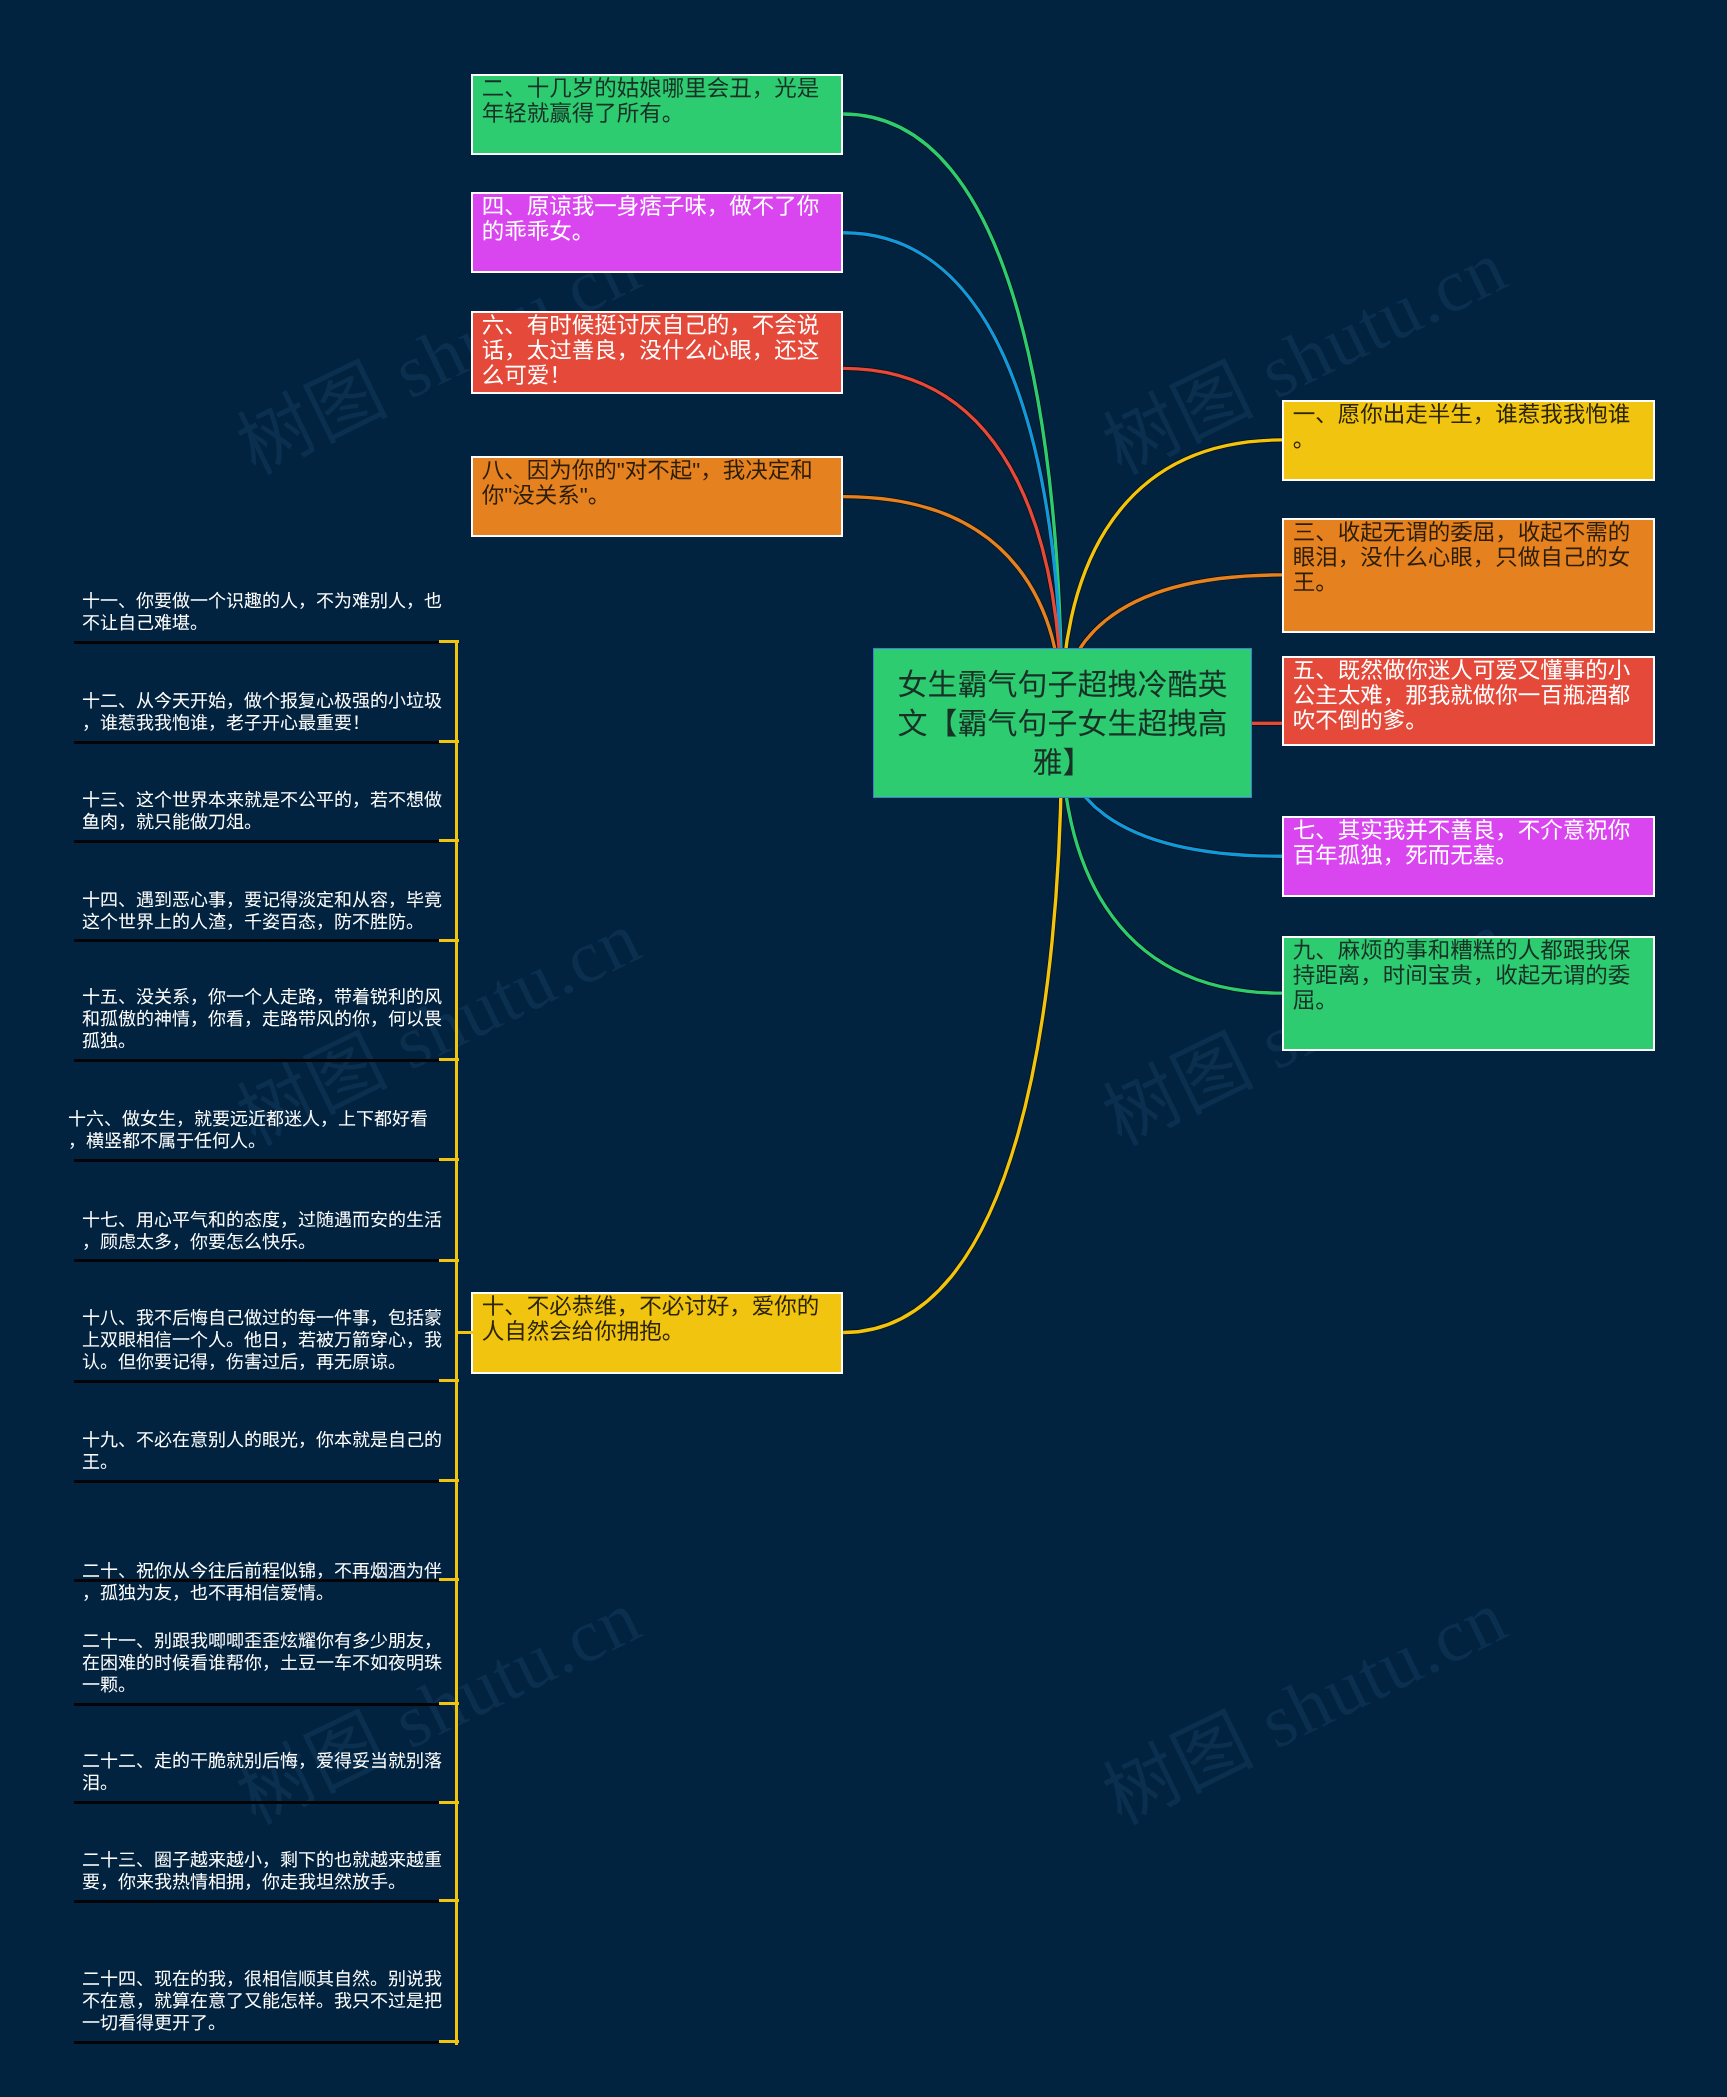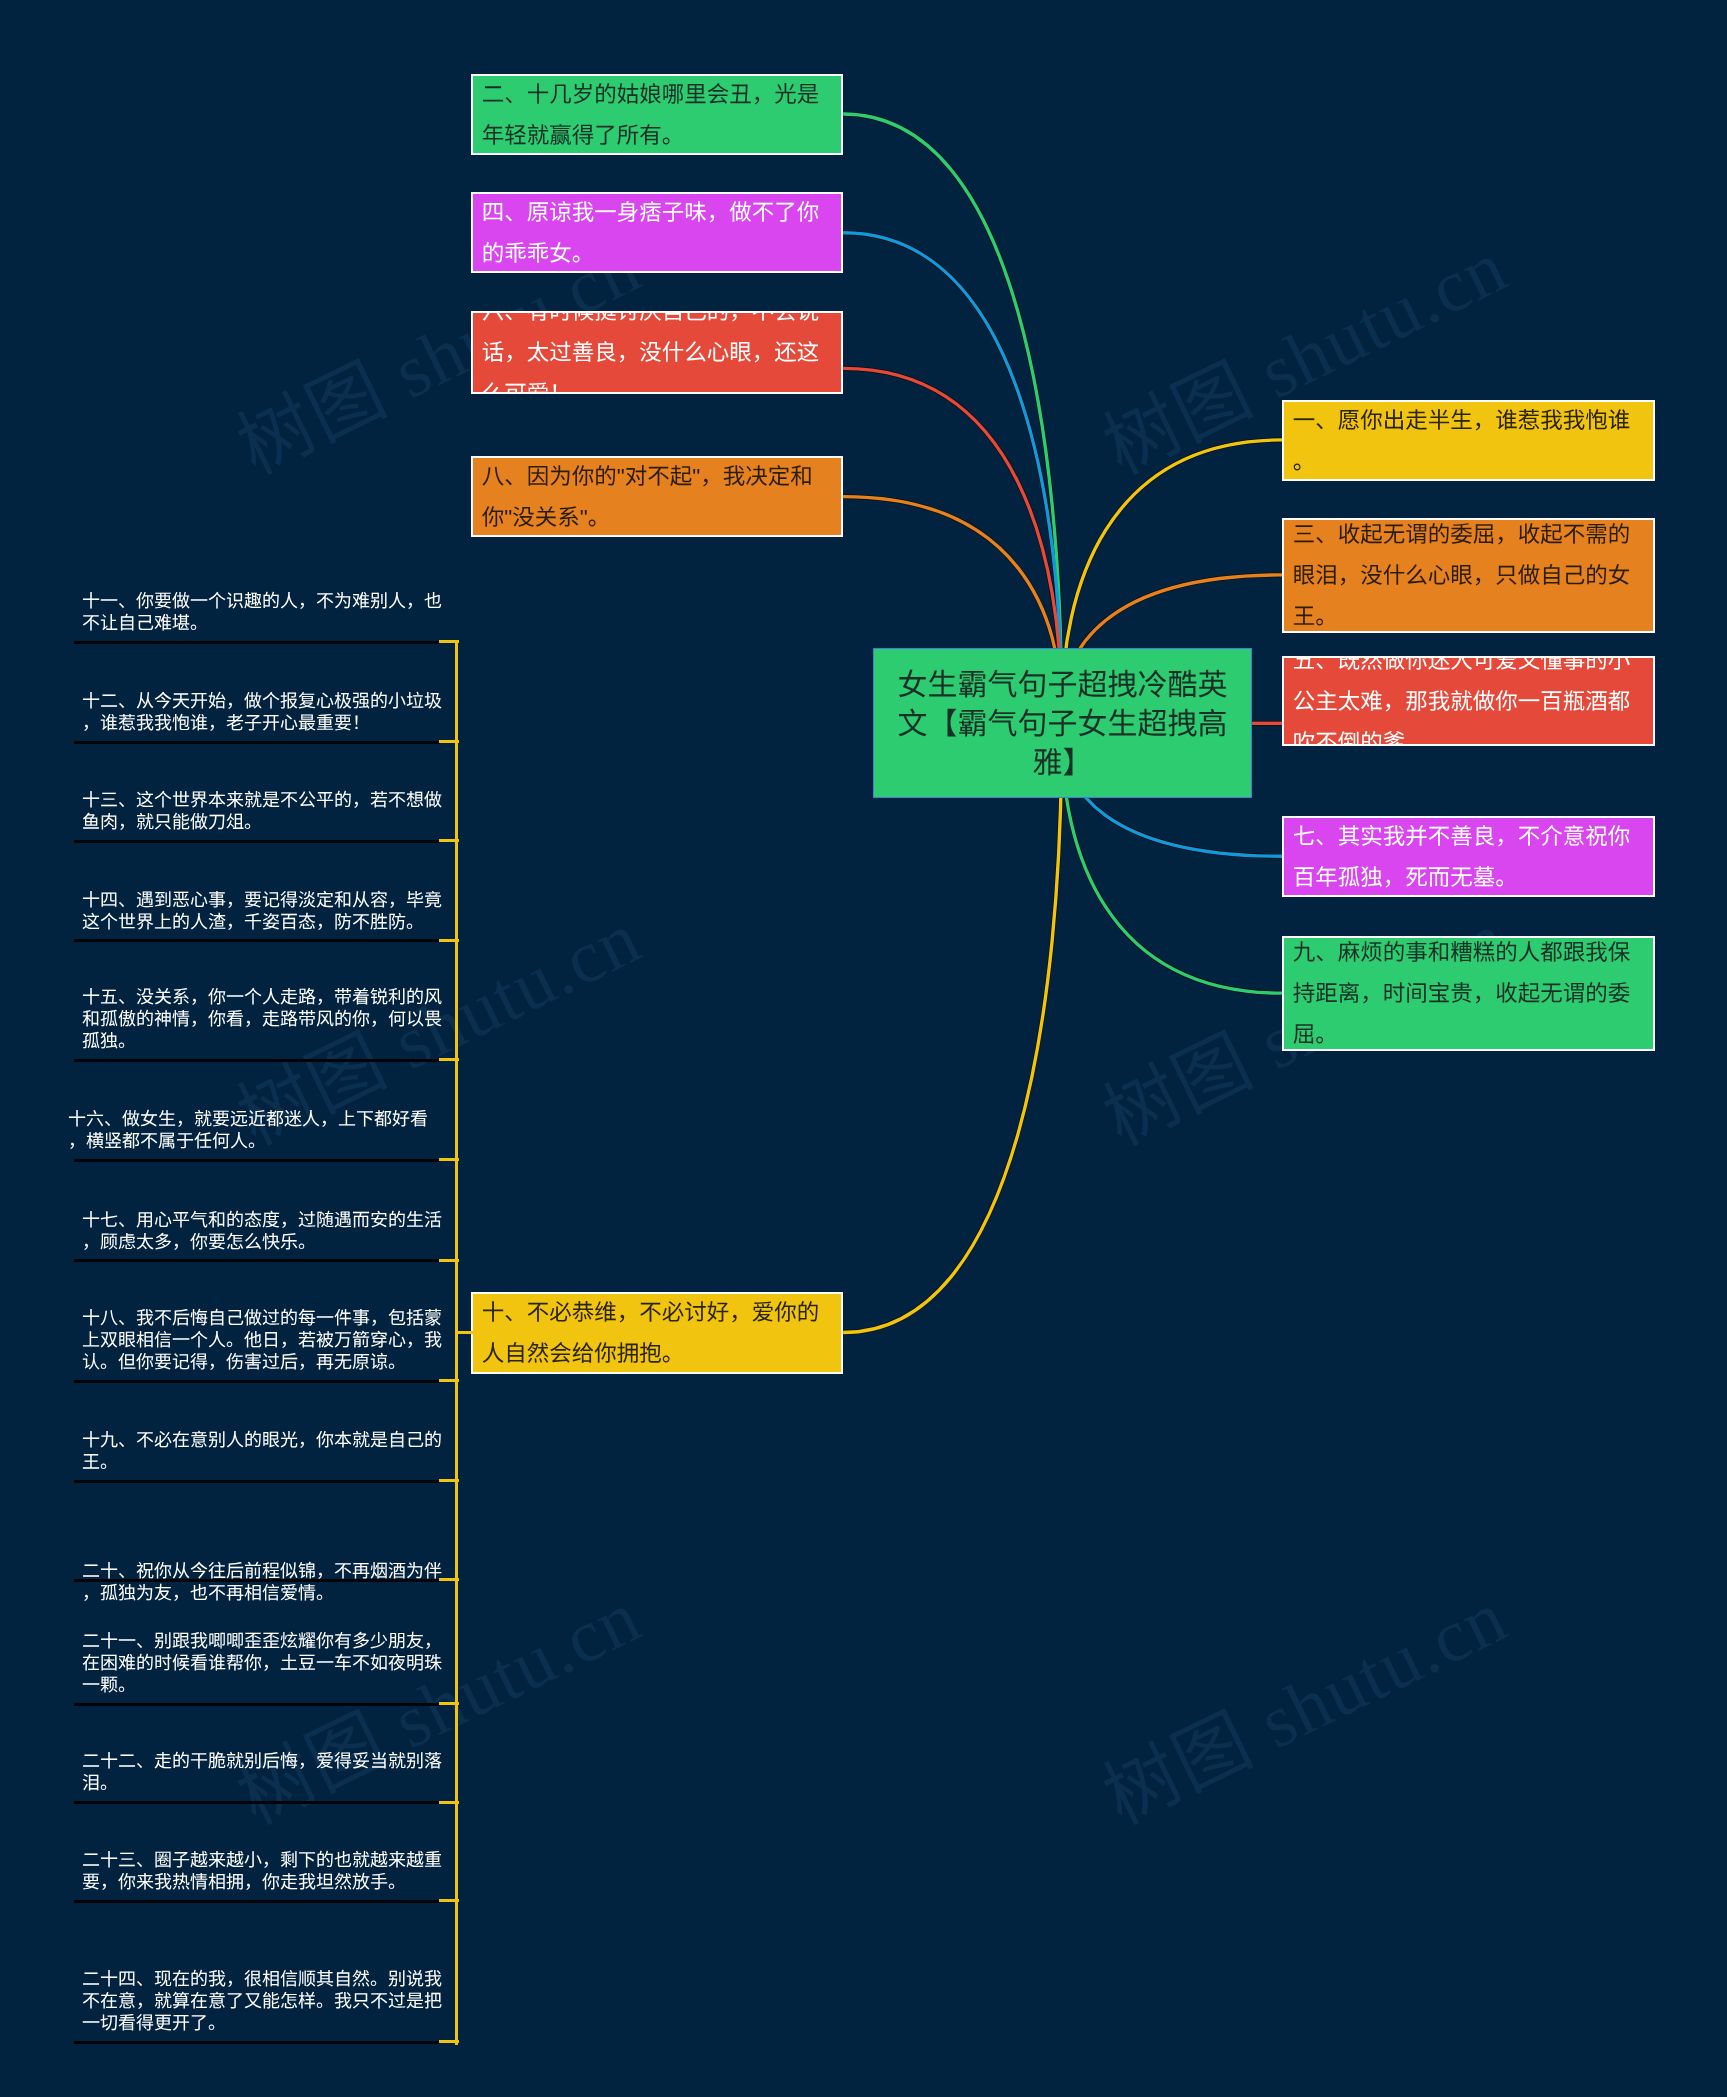--- a/index.html
+++ b/index.html
@@ -12,22 +12,22 @@
 
   #watermarks{position:absolute;left:0;top:0;width:1728px;height:2097px;overflow:hidden;}
   .wm{position:absolute;white-space:nowrap;font-size:75px;line-height:75px;
       color:#0a2f4f;transform:rotate(-26deg);transform-origin:0 100%;
       font-family:"Liberation Serif",serif;letter-spacing:1.3px;}
 
   #links{position:absolute;left:0;top:0;width:1728px;height:2097px;}
   #links path{fill:none;stroke-linecap:butt;}
 
   .node{position:absolute;box-sizing:border-box;border:2px solid #fcfcfc;
-        font-size:22.5px;line-height:41px;padding:0 20px 0 8.8px;
-        display:flex;flex-direction:column;justify-content:center;
+        font-size:22.5px;line-height:25px;padding:0 20px 0 8.8px;
+        display:flex;flex-direction:column;justify-content:flex-start;
         line-break:anywhere;word-break:break-all;overflow:hidden;}
   .node > span{display:block;width:100%;}
   .c-green {background:#2ecc71;color:#183026;}
   .c-blue  {background:#d946ef;color:#ffffff;}
   .c-red   {background:#e4493a;color:#ffffff;}
   .c-orange{background:#e5821f;color:#2c1d09;}
   .c-yellow{background:#f1c40f;color:#2c2406;}
 
   #root-node{position:absolute;box-sizing:border-box;background:#2ecc71;
         border:1.3px solid #3d7fd4;color:#183026;text-align:center;

